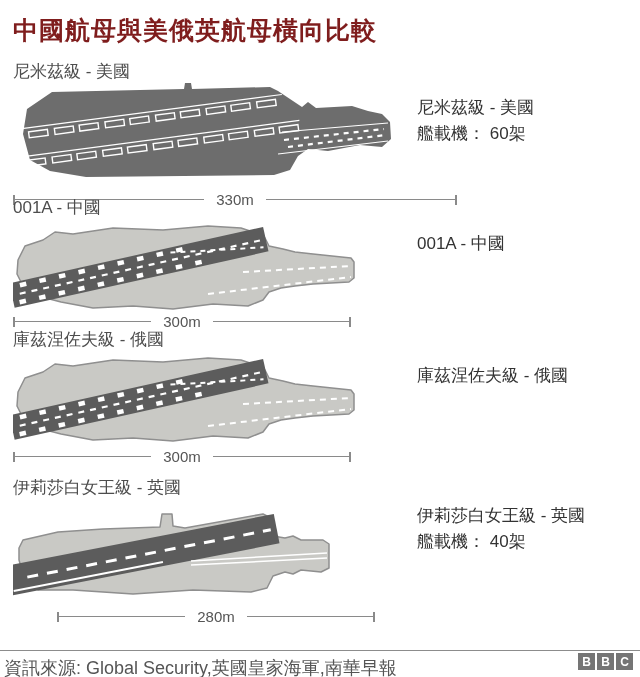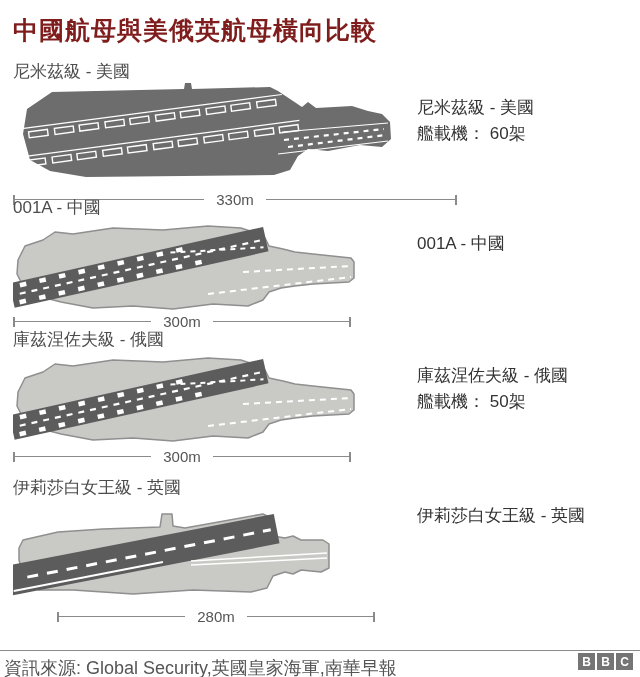--- a/index.html
+++ b/index.html
@@ -202,26 +202,26 @@
     <div></div>
   </div>
 
   <div class="info-block" style="top:231px;">
     <div>001A - 中國</div>
     <div></div>
   </div>
 
   <div class="info-block" style="top:363px;">
     <div>庫茲涅佐夫級 - 俄國</div>
-    <div>艦載機： 50架</div>
     <div></div>
   </div>
 
   <div class="info-block" style="top:503px;">
     <div>伊莉莎白女王級 - 英國</div>
+    <div>艦載機： 40架</div>
   </div>
 
   <div class="footer-rule"></div>
   <div class="footer-text">資訊來源: Global Security,英國皇家海軍,南華早報</div>
   <div class="bbc">
     <span class="sq">B</span>
     <span class="sq">B</span>
     <span class="sq">C</span>
   </div>
 

